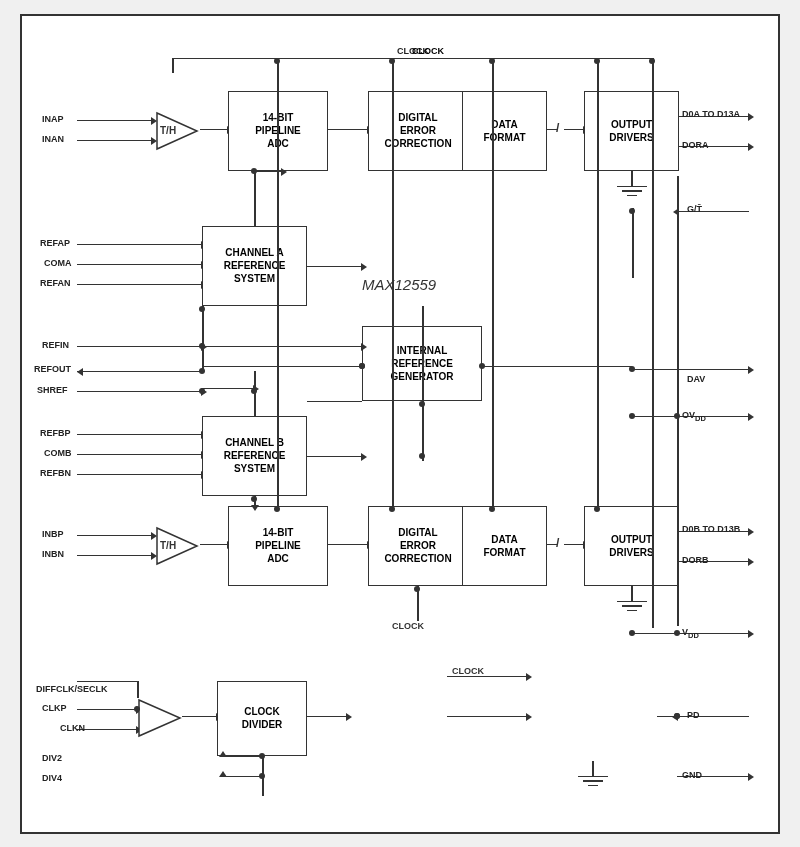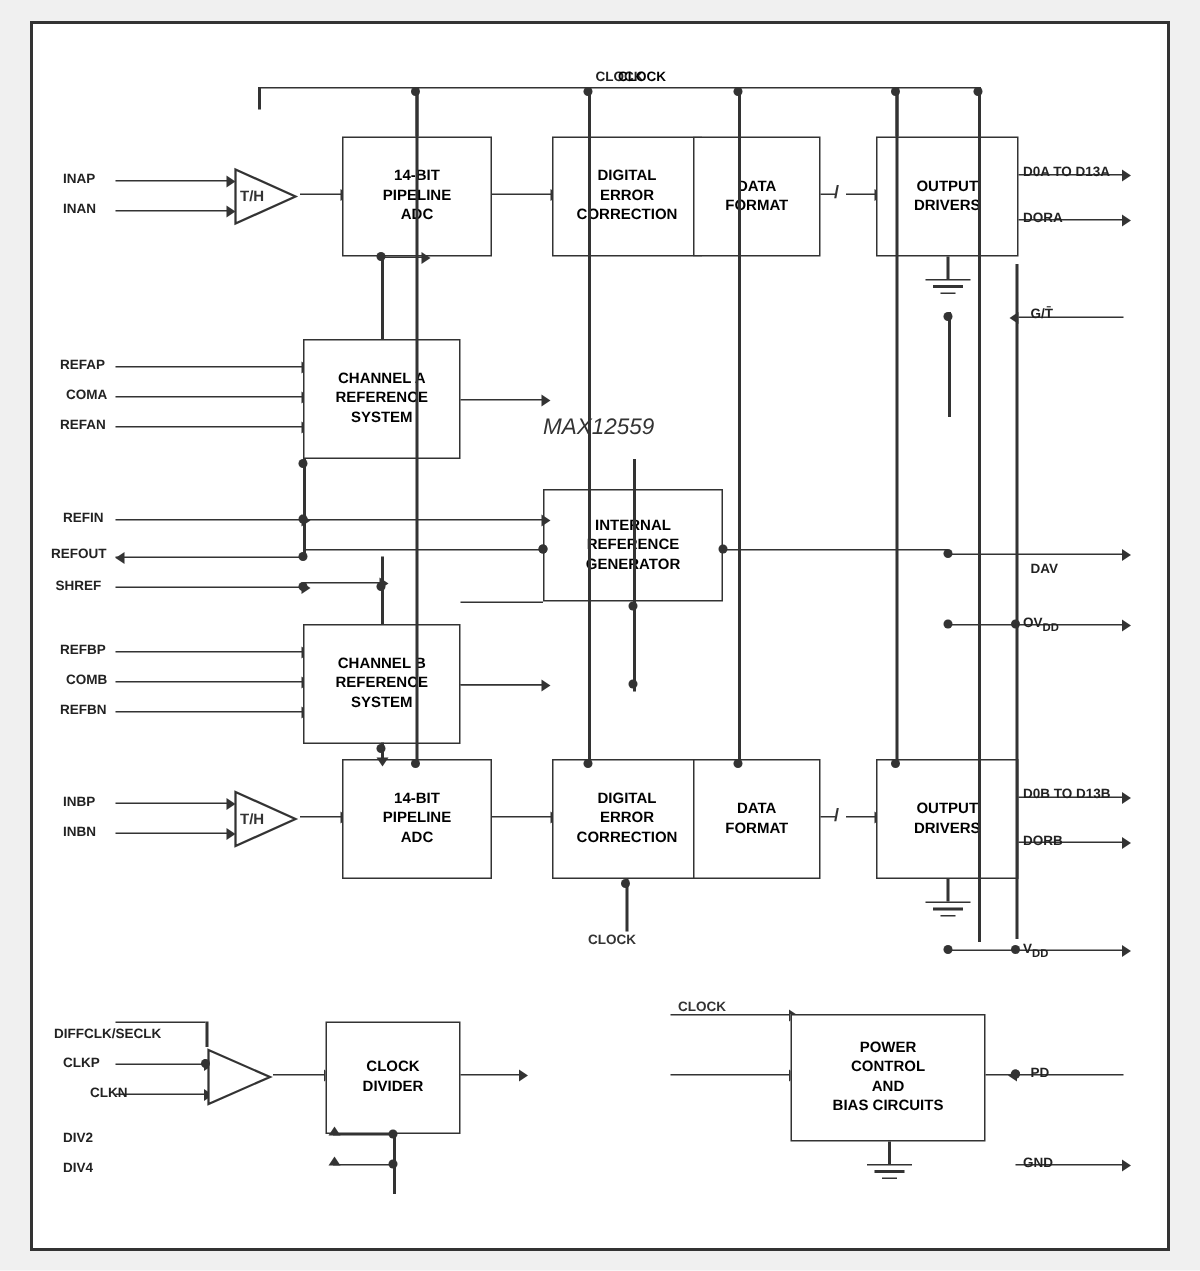--- a/index.html
+++ b/index.html
@@ -320,21 +320,20 @@
 
   <div class="block" style="left:195px;top:665px;width:90px;height:75px;">CLOCK<br>DIVIDER</div>
 
   <div class="line-h arrow-right" style="left:285px; top:700px; width:40px;"></div>
 
 
   <div style="position:absolute;left:430px;top:650px;font-size:9px;font-weight:bold;color:#333;">CLOCK</div>
   <div class="line-h arrow-right" style="left:425px; top:660px; width:80px;"></div>
   <div class="line-h arrow-right" style="left:425px; top:700px; width:80px;"></div>
 
-  <div class="block" style="left:505px;top:660px;width:130px;height:85px;">POWER<br>CONTROL<br>AND<br>BIAS CIRCUITS</div>
 
   <div class="line-v" style="left:570px; top:745px; height:15px;"></div>
   <div style="position:absolute;left:556px;top:760px;">
     <div style="width:30px;height:1.5px;background:#333;margin:0 auto;"></div>
     <div style="width:20px;height:1.5px;background:#333;margin:3px auto 0;"></div>
     <div style="width:10px;height:1.5px;background:#333;margin:3px auto 0;"></div>
   </div>
 
   <div class="line-h" style="left:635px; top:700px; width:20px;"></div>
   <div class="dot" style="left:652px; top:697px;"></div>

